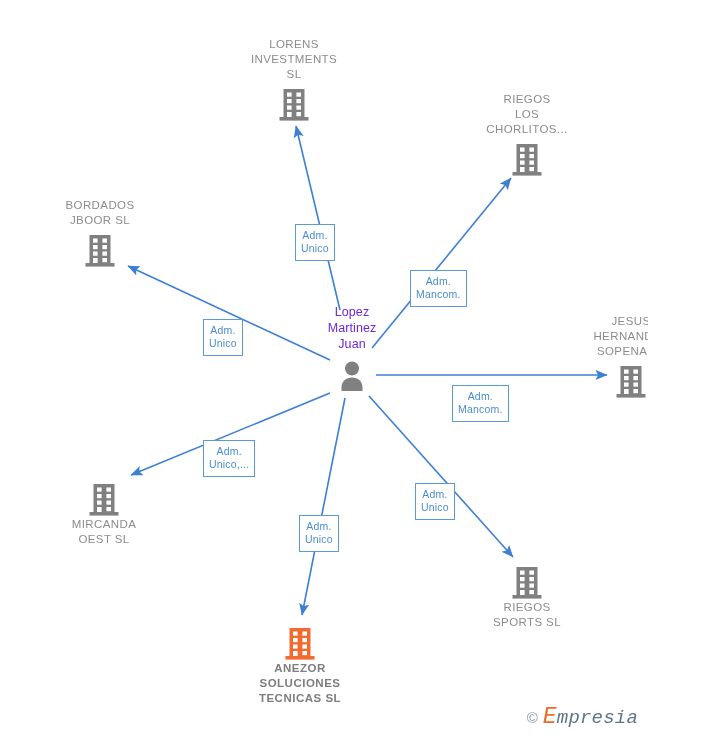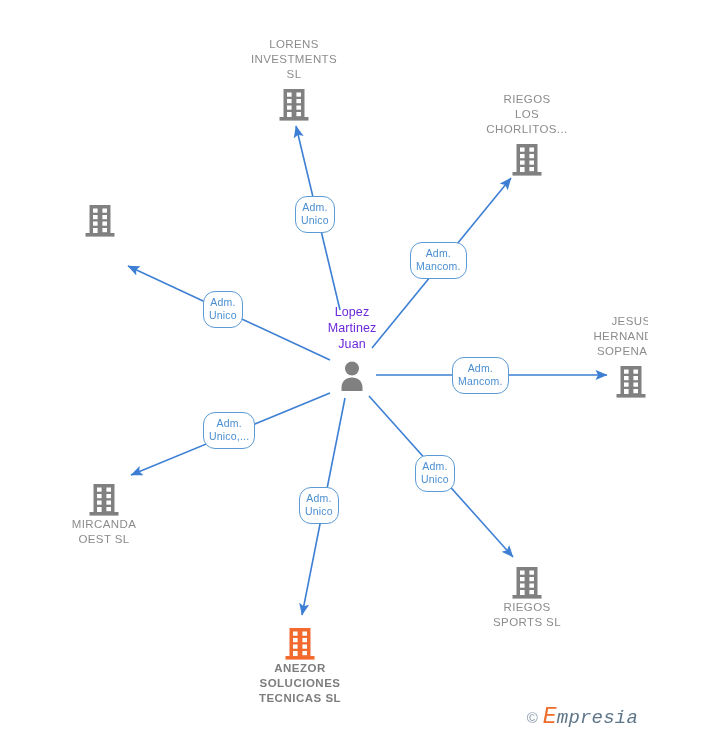--- a/index.html
+++ b/index.html
@@ -52,29 +52,30 @@
   .node-icon {
     display: flex;
     justify-content: center;
     align-items: flex-end;
     height: 40px;
   }
   .edge-label {
     position: absolute;
     box-sizing: border-box;
     border: 1px solid #5b9bd5;
-    border-radius: 12px;
+    border-radius: 0;
     background: #ffffff;
     color: #4a8ed0;
     font-size: 10.5px;
     line-height: 13px;
     text-align: center;
     padding: 4px 5px 5px 5px;
     white-space: pre-line;
     letter-spacing: 0.2px;
+    margin-top: 28px;
   }
   .watermark {
     position: absolute;
     right: 10px;
     bottom: 8px;
     display: flex;
     align-items: center;
     gap: 5px;
   }
   .wm-c {
@@ -150,20 +151,22 @@
             <rect x="8" y="11" width="4.6" height="4.2" fill="#ffffff"></rect>
             <rect x="17.4" y="11" width="4.6" height="4.2" fill="#ffffff"></rect>
             <rect x="8" y="17.5" width="4.6" height="4.2" fill="#ffffff"></rect>
             <rect x="17.4" y="17.5" width="4.6" height="4.2" fill="#ffffff"></rect>
             <rect x="8" y="24" width="4.6" height="5" fill="#ffffff"></rect>
             <rect x="17.4" y="24" width="4.6" height="4.2" fill="#ffffff"></rect>
           </svg>
         </div>
       </div>
       <div class="node" style="top: 198px; left: 100px;">
+        <div class="node-label">BORDADOS
+JBOOR SL</div>
         <div class="node-icon">
           <svg width="30" height="34" viewBox="0 0 30 34">
             <rect x="4.5" y="1" width="21" height="28" fill="#808080"></rect>
             <rect x="0.5" y="29" width="29" height="3.6" fill="#808080"></rect>
             <rect x="8" y="4.5" width="4.6" height="4.2" fill="#ffffff"></rect>
             <rect x="17.4" y="4.5" width="4.6" height="4.2" fill="#ffffff"></rect>
             <rect x="8" y="11" width="4.6" height="4.2" fill="#ffffff"></rect>
             <rect x="17.4" y="11" width="4.6" height="4.2" fill="#ffffff"></rect>
             <rect x="8" y="17.5" width="4.6" height="4.2" fill="#ffffff"></rect>
             <rect x="17.4" y="17.5" width="4.6" height="4.2" fill="#ffffff"></rect>

